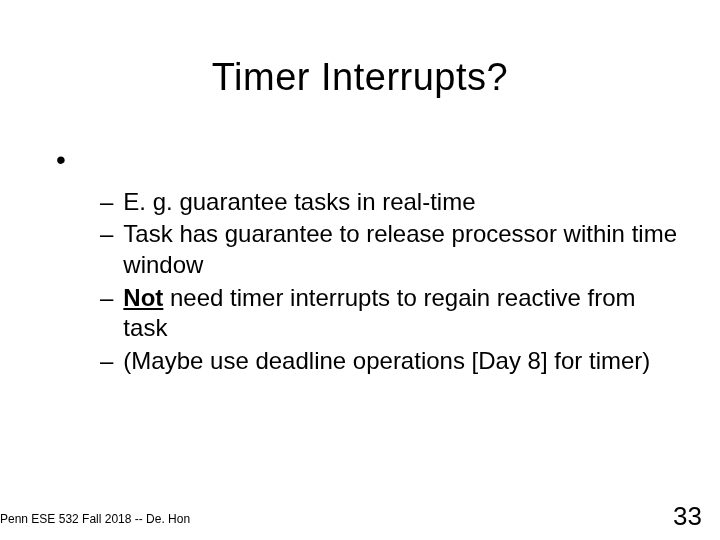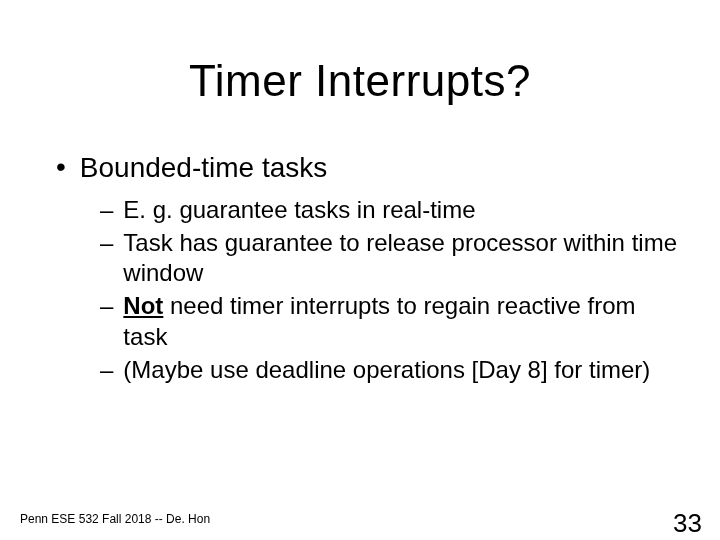--- a/index.html
+++ b/index.html
@@ -10,21 +10,21 @@
     body {
       width: 720px;
       height: 540px;
       background: #ffffff;
       font-family: Arial, Helvetica, sans-serif;
       position: relative;
       overflow: hidden;
     }
     .slide-title {
       text-align: center;
-      font-size: 44px;
+      font-size: 38px;
       font-weight: 400;
       color: #000;
       padding-top: 56px;
       padding-bottom: 44px;
       letter-spacing: 0.5px;
     }
     .content {
       padding-left: 56px;
       padding-right: 40px;
     }
@@ -58,42 +58,41 @@
     }
     .bullet-sub .text {
       flex: 1;
     }
     .bold {
       font-weight: 700;
       text-decoration: underline;
     }
     .footer {
       position: absolute;
-      left: 20px;
+      left: 0;
       bottom: 14px;
       font-size: 12px;
       color: #000;
     }
     .page-num {
       position: absolute;
       right: 18px;
-      bottom: 1px;
+      bottom: 8px;
       font-size: 26px;
       color: #000;
     }
   </style>
 </head>
 <body>
 
 <h1 class="slide-title">Timer Interrupts?</h1>
 
 <div class="content">
   <div class="bullet-main">
     <span class="dot">•</span>
-    <span class="text">Bounded-time tasks</span>
   </div>
   <div class="sub-list">
     <div class="bullet-sub">
       <span class="dash">–</span>
       <span class="text">E. g. guarantee tasks in real-time</span>
     </div>
     <div class="bullet-sub">
       <span class="dash">–</span>
       <span class="text">Task has guarantee to release processor within time window</span>
     </div>

